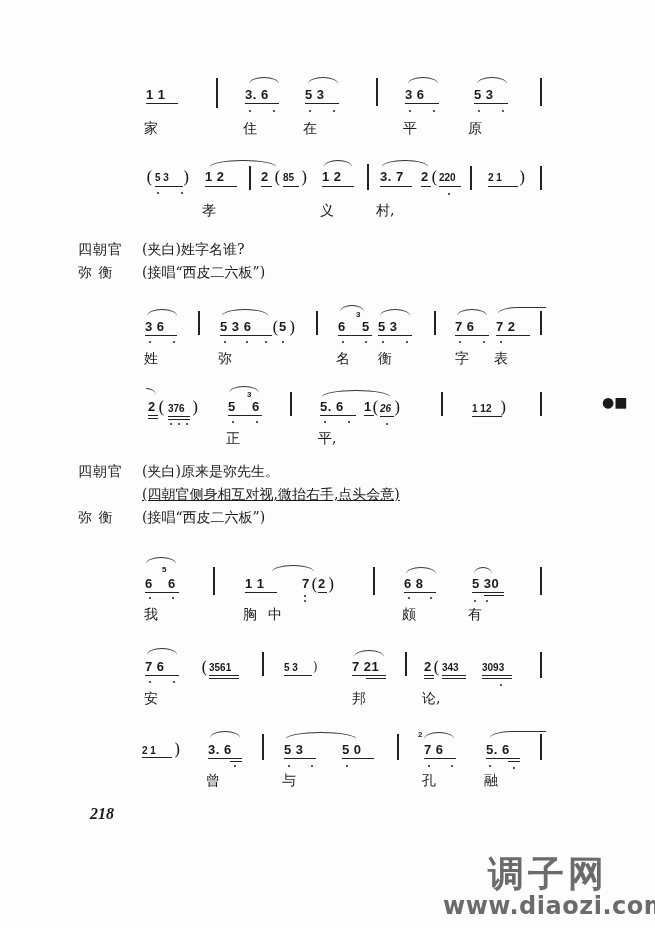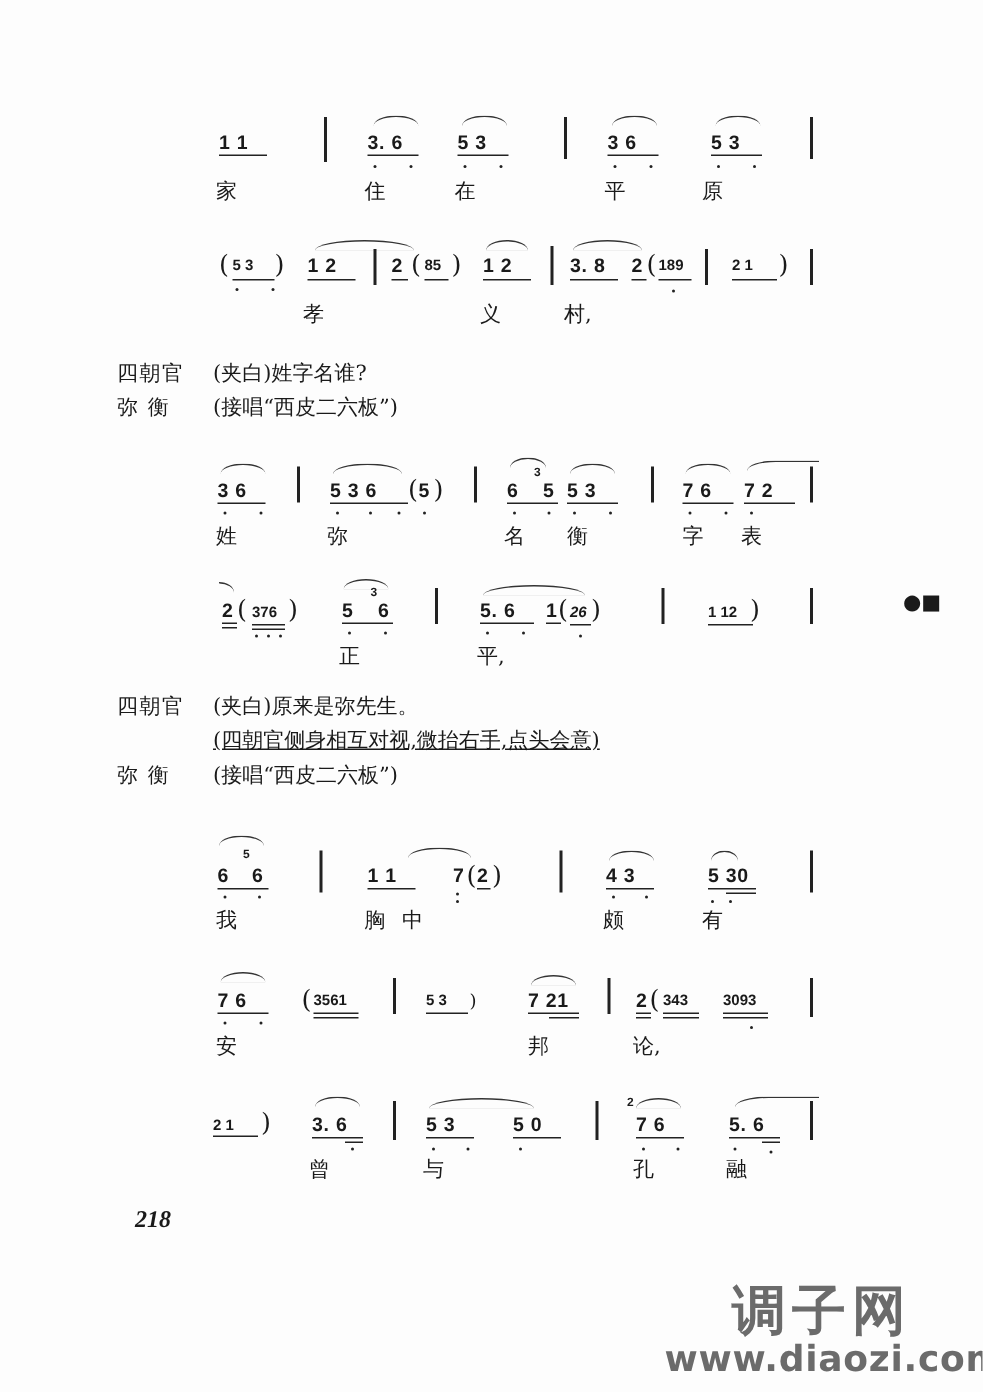--- a/index.html
+++ b/index.html
@@ -124,26 +124,26 @@
   <span class="small-note" style="left:283px;top:172px;">85</span>
   <div class="uline" style="left:283px;top:186px;width:16px;"></div>
   <span class="paren" style="left:301px;top:168px;">)</span>
 
   <div class="slur" style="left:324px;top:160px;width:28px;"></div>
   <span class="note" style="left:322px;top:170px;">1 2</span>
   <div class="uline" style="left:322px;top:186px;width:32px;"></div>
   <div class="bar" style="left:367px;top:164px;height:26px;"></div>
 
   <div class="slur" style="left:382px;top:160px;width:46px;"></div>
-  <span class="note" style="left:380px;top:170px;">3. 8</span>
+  <span class="note" style="left:380px;top:170px;">3. 7</span>
   <div class="uline" style="left:380px;top:186px;width:32px;"></div>
   <span class="note" style="left:421px;top:170px;">2</span>
   <div class="uline" style="left:421px;top:186px;width:10px;"></div>
   <span class="paren" style="left:431px;top:168px;">(</span>
-  <span class="small-note" style="left:439px;top:172px;">189</span>
+  <span class="small-note" style="left:439px;top:172px;">220</span>
   <div class="uline" style="left:439px;top:186px;width:22px;"></div>
   <div class="dot" style="left:448px;top:193px;"></div>
   <div class="bar" style="left:470px;top:166px;height:24px;"></div>
 
   <span class="small-note" style="left:488px;top:172px;">2 1</span>
   <div class="uline" style="left:488px;top:186px;width:30px;"></div>
   <span class="paren" style="left:519px;top:168px;">)</span>
   <div class="bar" style="left:540px;top:166px;height:24px;"></div>
 
   <span class="lyric" style="left:202px;top:202px;">孝</span>
@@ -283,21 +283,21 @@
   <span class="note" style="left:302px;top:577px;">7</span>
   <div class="dot" style="left:304px;top:595px;"></div>
   <div class="dot" style="left:304px;top:600px;"></div>
   <span class="paren" style="left:311px;top:575px;">(</span>
   <span class="note" style="left:318px;top:577px;">2</span>
   <div class="uline" style="left:318px;top:592px;width:9px;"></div>
   <span class="paren" style="left:328px;top:575px;">)</span>
   <div class="bar" style="left:373px;top:567px;height:28px;"></div>
 
   <div class="slur" style="left:406px;top:567px;width:30px;"></div>
-  <span class="note" style="left:404px;top:577px;">4 3</span>
+  <span class="note" style="left:404px;top:577px;">6 8</span>
   <div class="uline" style="left:404px;top:592px;width:32px;"></div>
   <div class="dot" style="left:408px;top:597px;"></div>
   <div class="dot" style="left:430px;top:597px;"></div>
   <div class="slur" style="left:474px;top:567px;width:18px;"></div>
   <span class="note" style="left:472px;top:577px;">5 30</span>
   <div class="uline" style="left:472px;top:592px;width:32px;"></div>
   <div class="uline" style="left:484px;top:595px;width:20px;"></div>
   <div class="dot" style="left:474px;top:600px;"></div>
   <div class="dot" style="left:486px;top:600px;"></div>
   <div class="bar" style="left:540px;top:567px;height:28px;"></div>

